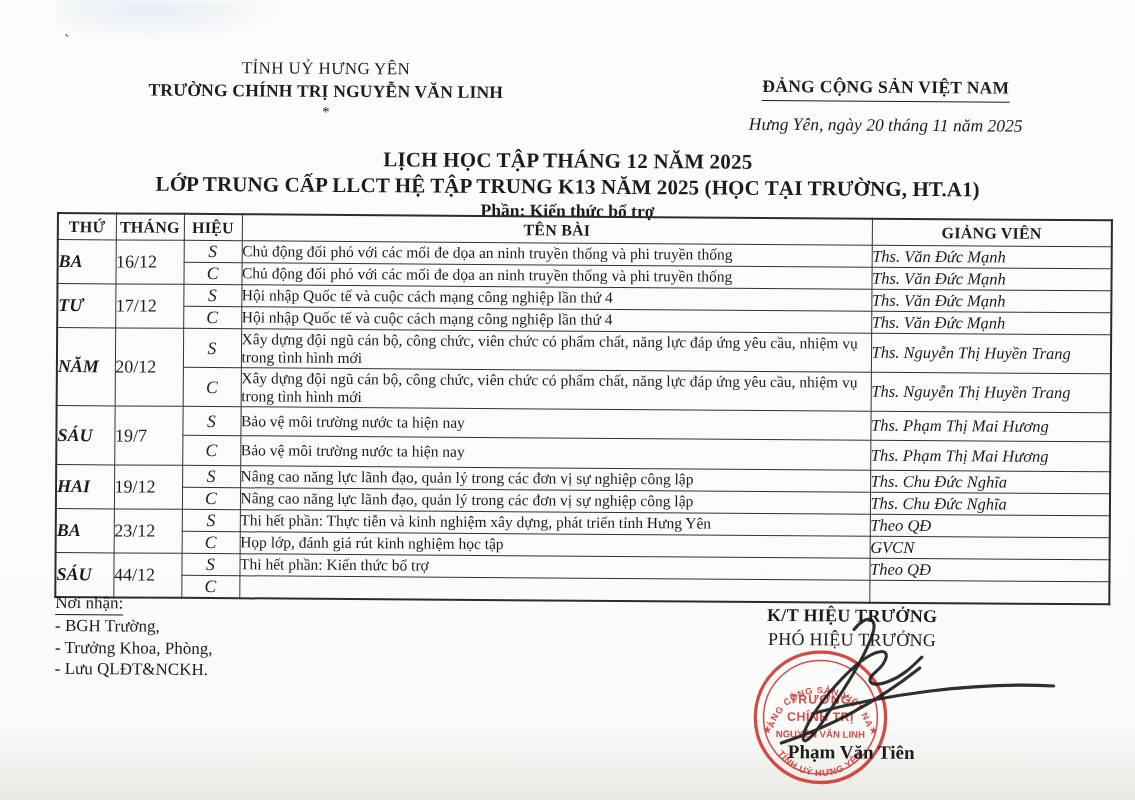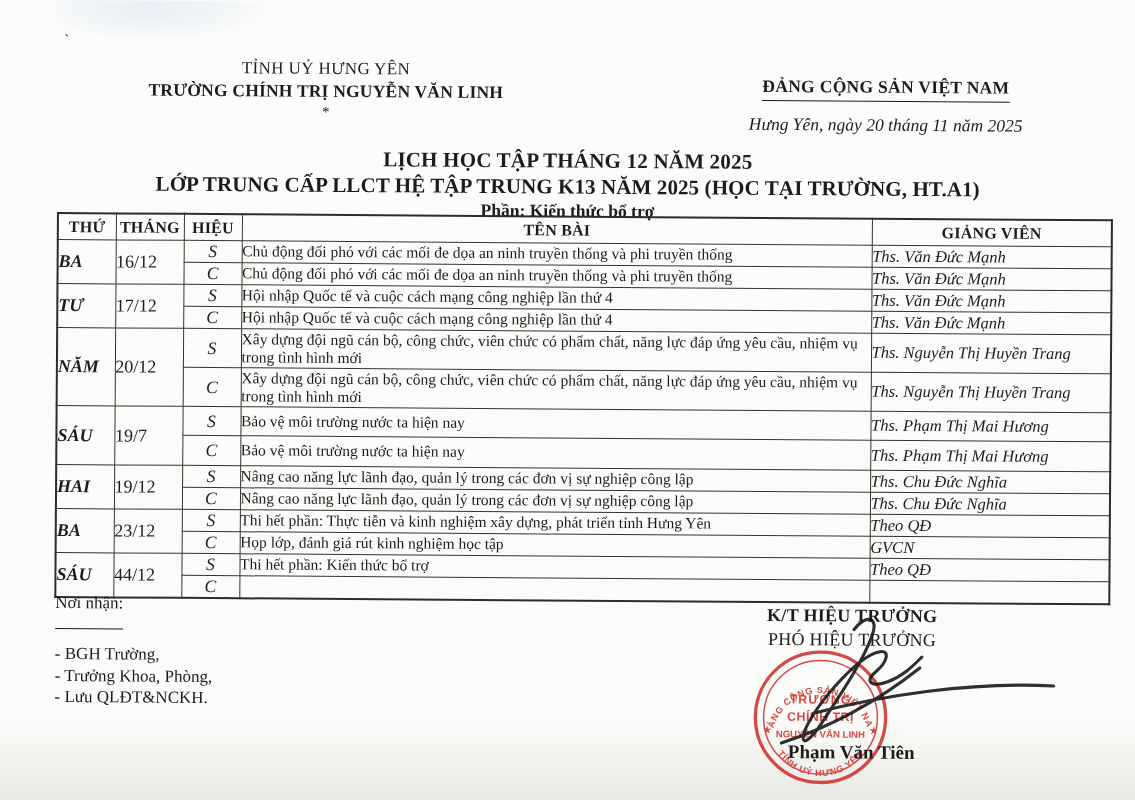--- a/index.html
+++ b/index.html
@@ -48,21 +48,21 @@
     overflow:hidden;
   }
   table.schedule{border:2px solid #2e2c29;}
   th{font-size:16px;font-weight:bold;text-align:center;height:25px;letter-spacing:.2px;}
   td.col-day{font-weight:bold;font-size:18px;font-style:italic;}
   td.col-date{font-size:18px;text-align:left;}
   td.col-session{font-style:italic;font-size:17.5px;text-align:center;}
   td.col-lesson{font-size:15.5px;text-align:left;padding:1px 8px;line-height:1.18;}
   td.col-teacher{font-size:16.5px;font-style:italic;text-align:left;padding:1px 12px;}
   .recipients{position:absolute;left:58px;top:592px;font-size:17px;line-height:1.25;}
-  .recipients .head{display:inline-block;border-bottom:1.6px solid #1d1c1a;padding-bottom:15px;margin-bottom:14px;}
+  .recipients .head{display:inline-block;border-bottom:1.6px solid #1d1c1a;padding-bottom:1px;margin-bottom:0;}
   .sign-block{position:absolute;left:695px;top:600px;width:320px;text-align:center;z-index:3;}
   .sign-block .s1{font-size:18px;font-weight:bold;letter-spacing:.3px;}
   .sign-block .s2{font-size:18px;letter-spacing:.3px;margin-top:3px;}
   .signer-name{position:absolute;left:695px;top:736px;width:320px;text-align:center;
     font-size:19px;font-weight:bold;z-index:4;}
   .stamp{position:absolute;left:746px;top:634px;width:156px;height:156px;z-index:1;
     opacity:.92;mix-blend-mode:multiply;}
   .signature{position:absolute;left:765px;top:606px;width:305px;height:150px;z-index:5;}
 </style>
 </head>

